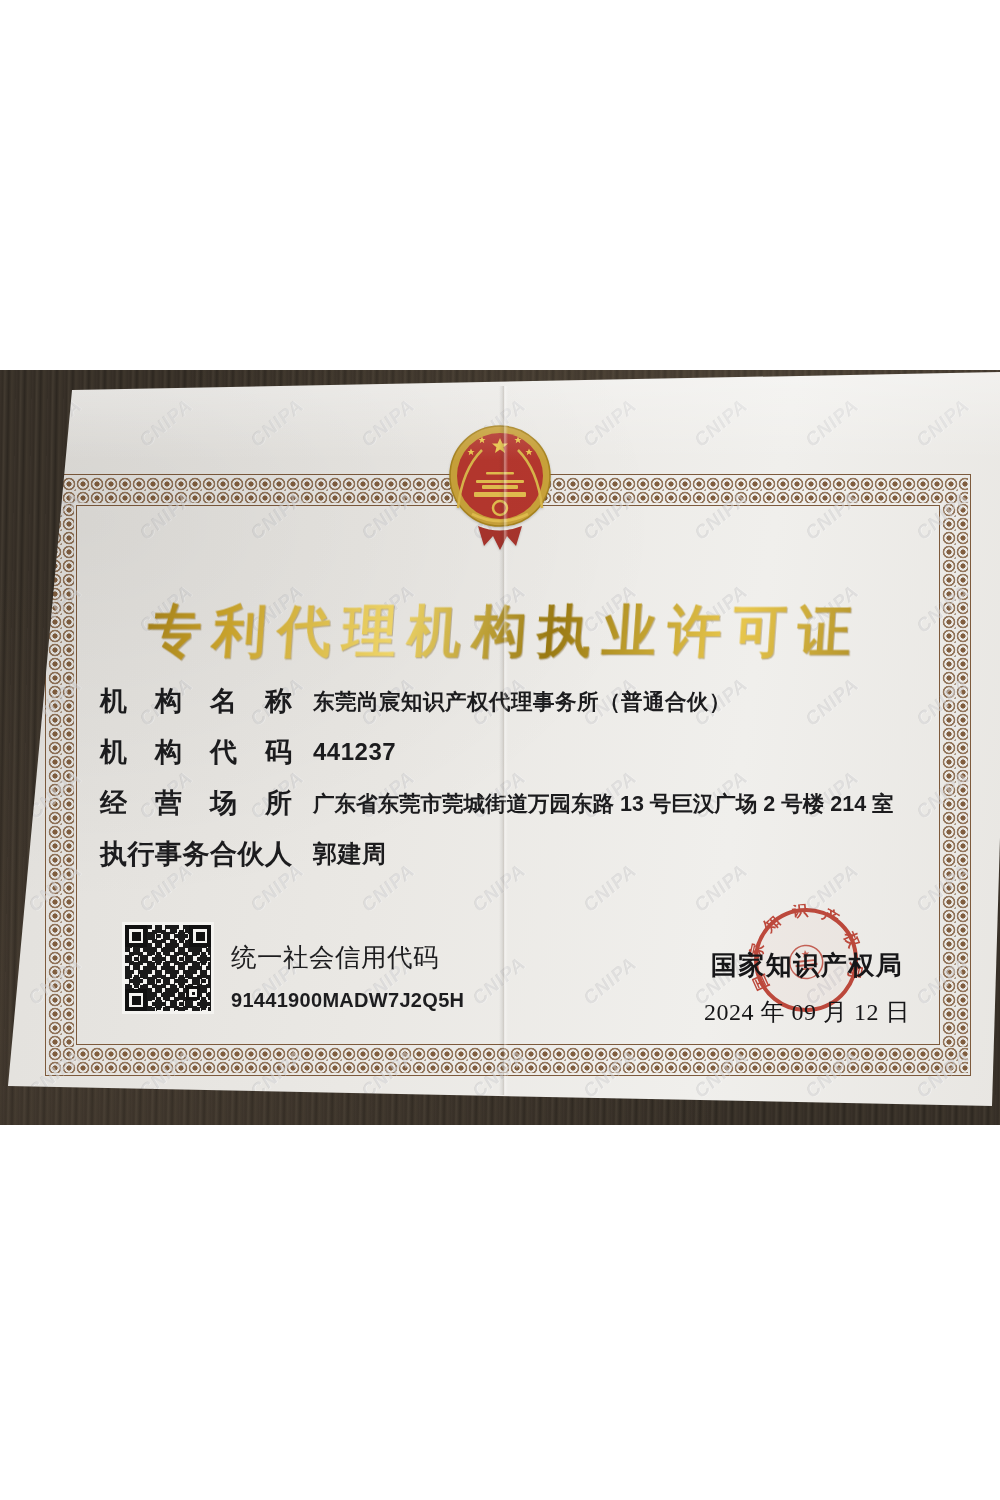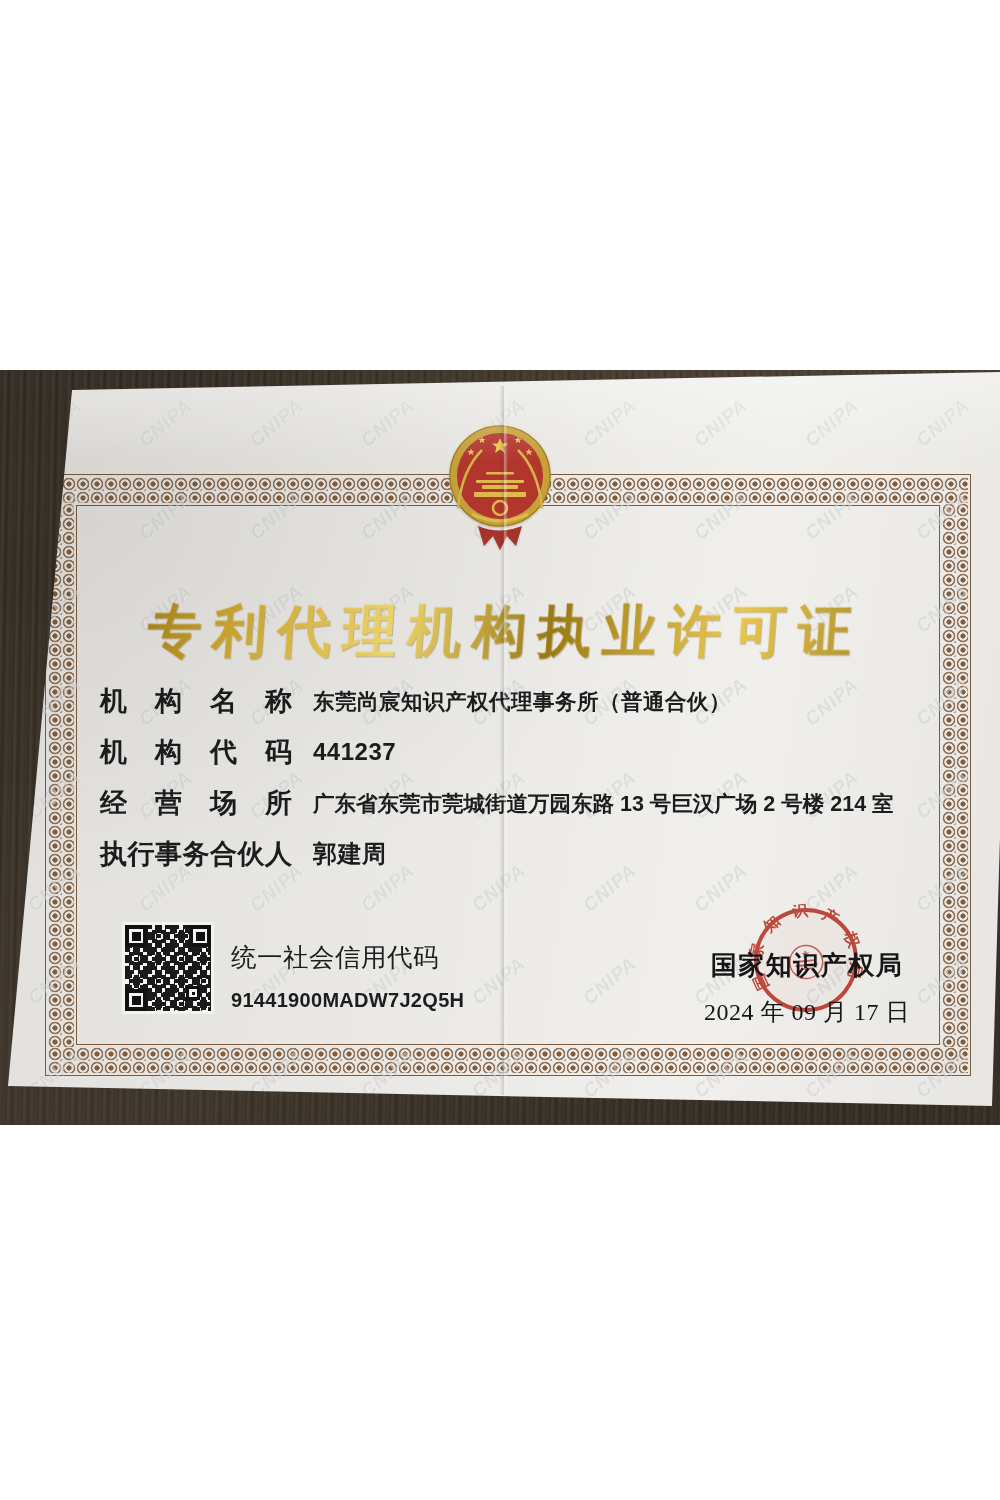--- a/index.html
+++ b/index.html
@@ -269,19 +269,19 @@
           <circle cx="56" cy="58" r="16.5" fill="none" stroke-width="1.5"></circle>
           <path transform="translate(56,50) scale(0.5)" stroke="none" d="M0,-8 L2.4,-2.5 L8,-2.5 L3.6,1.2 L5,7 L0,3.4 L-5,7 L-3.6,1.2 L-8,-2.5 L-2.4,-2.5 Z"></path>
           <rect x="48" y="56" width="16" height="1.8" stroke="none"></rect>
           <rect x="45" y="60" width="22" height="2.2" stroke="none"></rect>
           <rect x="50" y="64" width="12" height="1.6" stroke="none"></rect>
         </g>
       </svg>
 
       <div class="issuer">
         <div class="i1">国家知识产权局</div>
-        <div class="i2">2024 年 09 月 17 日</div>
+        <div class="i2">2024 年 09 月 12 日</div>
       </div>
 
       <div class="crease"></div>
     </div>
   </div>
 </div>
 
 </body></html>

